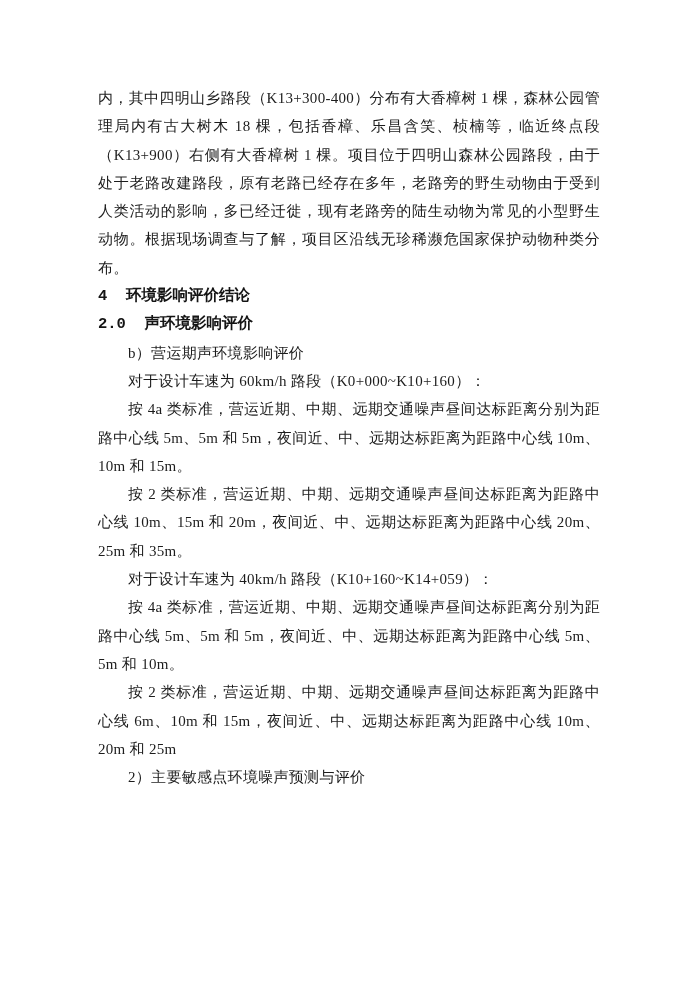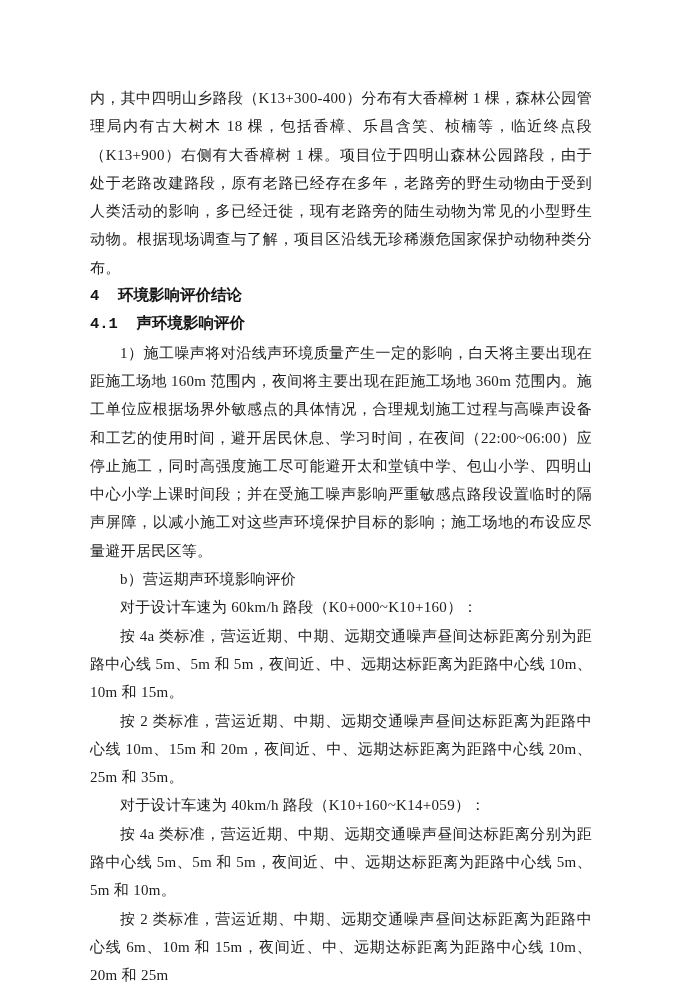--- a/index.html
+++ b/index.html
@@ -14,20 +14,21 @@
     color: #1c1c1c;
     overflow: hidden;
   }
   .page {
     box-sizing: border-box;
     width: 680px;
     height: 990px;
     padding: 84px 88px 0 90px;
     background: #ffffff;
     overflow: hidden;
+    margin-left: 8px;
   }
   .para {
     margin: 0;
     font-size: 15px;
     line-height: 28.3px;
     text-align: justify;
     text-align-last: left;
     letter-spacing: 0.3px;
     word-break: break-word;
   }
@@ -47,22 +48,21 @@
     margin-right: 1.2em;
   }
 </style>
 </head>
 <body style="color: rgb(28, 28, 28); background: rgb(255, 255, 255);">
 
 <main class="page">
   <div>
       <p class="para">内，其中四明山乡路段（K13+300-400）分布有大香樟树 1 棵，森林公园管理局内有古大树木 18 棵，包括香樟、乐昌含笑、桢楠等，临近终点段（K13+900）右侧有大香樟树 1 棵。项目位于四明山森林公园路段，由于处于老路改建路段，原有老路已经存在多年，老路旁的野生动物由于受到人类活动的影响，多已经迁徙，现有老路旁的陆生动物为常见的小型野生动物。根据现场调查与了解，项目区沿线无珍稀濒危国家保护动物种类分布。</p>
       <h2 class="heading"><span class="h-num">4</span><span>环境影响评价结论</span></h2>
-      <h2 class="heading"><span class="h-num">4.1</span><span>声环境影响评价</span></h2>
-      <p class="para indent">1）施工噪声将对沿线声环境质量产生一定的影响，白天将主要出现在距施工场地 160m 范围内，夜间将主要出现在距施工场地 360m 范围内。施工单位应根据场界外敏感点的具体情况，合理规划施工过程与高噪声设备和工艺的使用时间，避开居民休息、学习时间，在夜间（22:00~06:00）应停止施工，同时高强度施工尽可能避开太和堂镇中学、包山小学、四明山中心小学上课时间段；并在受施工噪声影响严重敏感点路段设置临时的隔声屏障，以减小施工对这些声环境保护目标的影响；施工场地的布设应尽量避开居民区等。</p>
+      <h2 class="heading"><span class="h-num">2.0</span><span>声环境影响评价</span></h2>
       <p class="para indent">b）营运期声环境影响评价</p>
       <p class="para indent">对于设计车速为 60km/h 路段（K0+000~K10+160）：</p>
       <p class="para indent">按 4a 类标准，营运近期、中期、远期交通噪声昼间达标距离分别为距路中心线 5m、5m 和 5m，夜间近、中、远期达标距离为距路中心线 10m、10m 和 15m。</p>
       <p class="para indent">按 2 类标准，营运近期、中期、远期交通噪声昼间达标距离为距路中心线 10m、15m 和 20m，夜间近、中、远期达标距离为距路中心线 20m、25m 和 35m。</p>
       <p class="para indent">对于设计车速为 40km/h 路段（K10+160~K14+059）：</p>
       <p class="para indent">按 4a 类标准，营运近期、中期、远期交通噪声昼间达标距离分别为距路中心线 5m、5m 和 5m，夜间近、中、远期达标距离为距路中心线 5m、5m 和 10m。</p>
       <p class="para indent">按 2 类标准，营运近期、中期、远期交通噪声昼间达标距离为距路中心线 6m、10m 和 15m，夜间近、中、远期达标距离为距路中心线 10m、20m 和 25m</p>
       <p class="para indent">2）主要敏感点环境噪声预测与评价</p>
     </div>
 </main>

